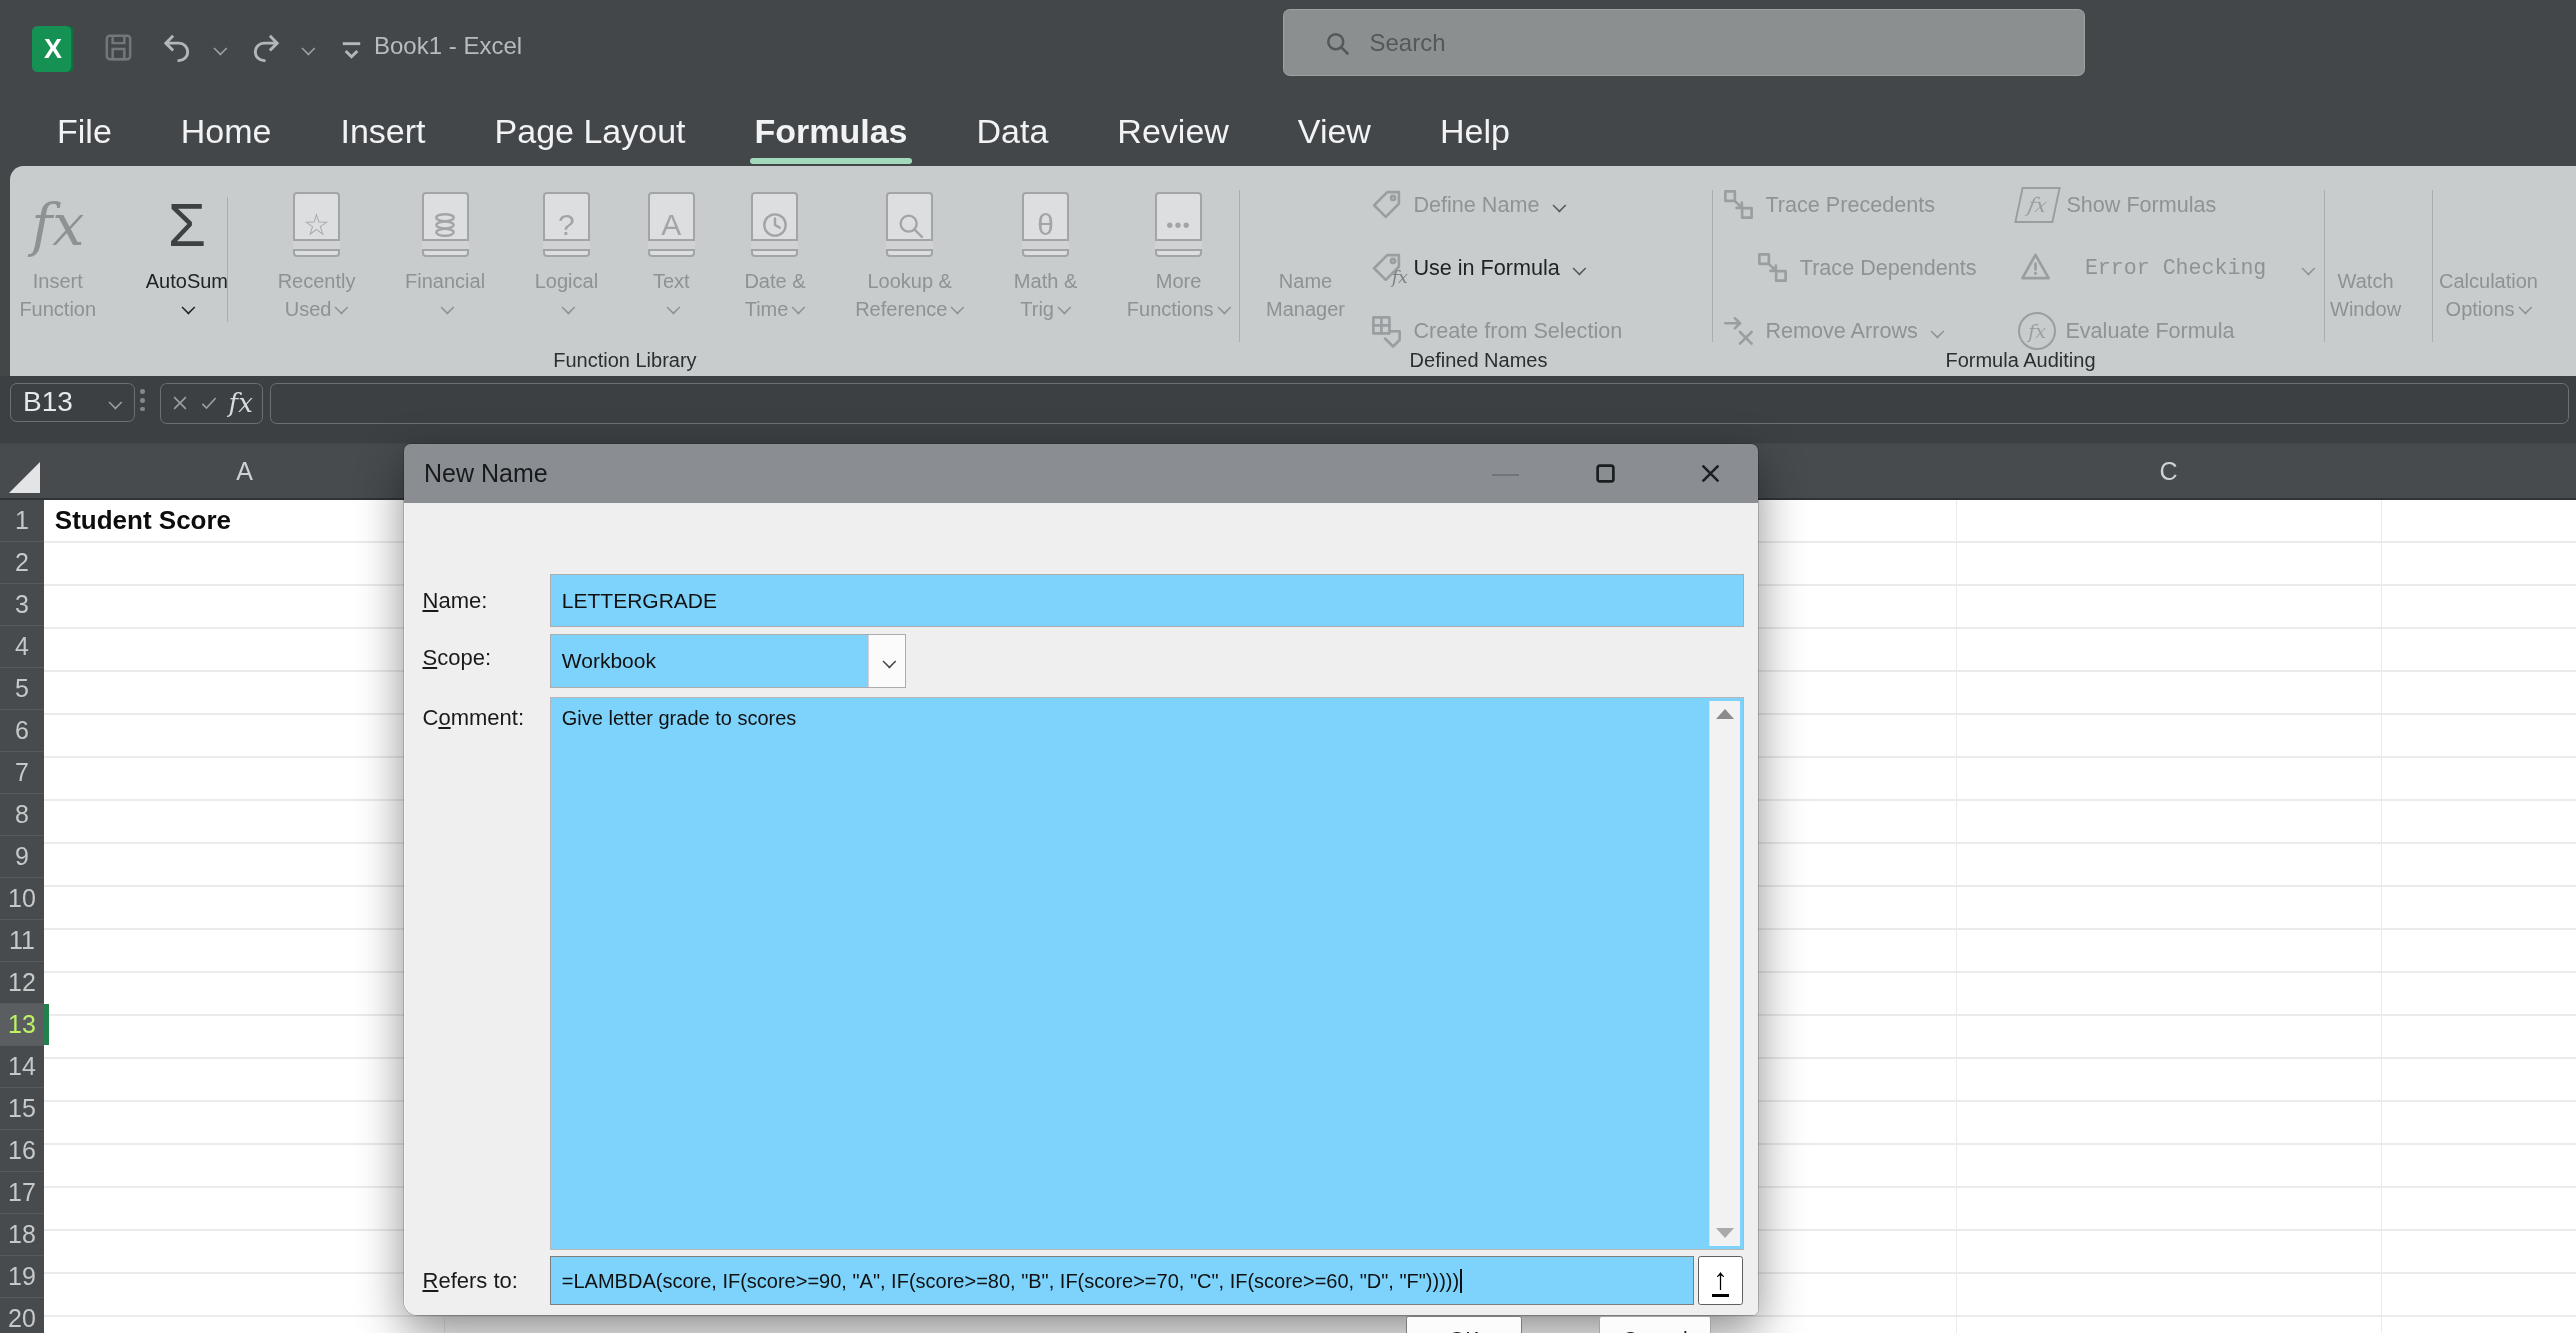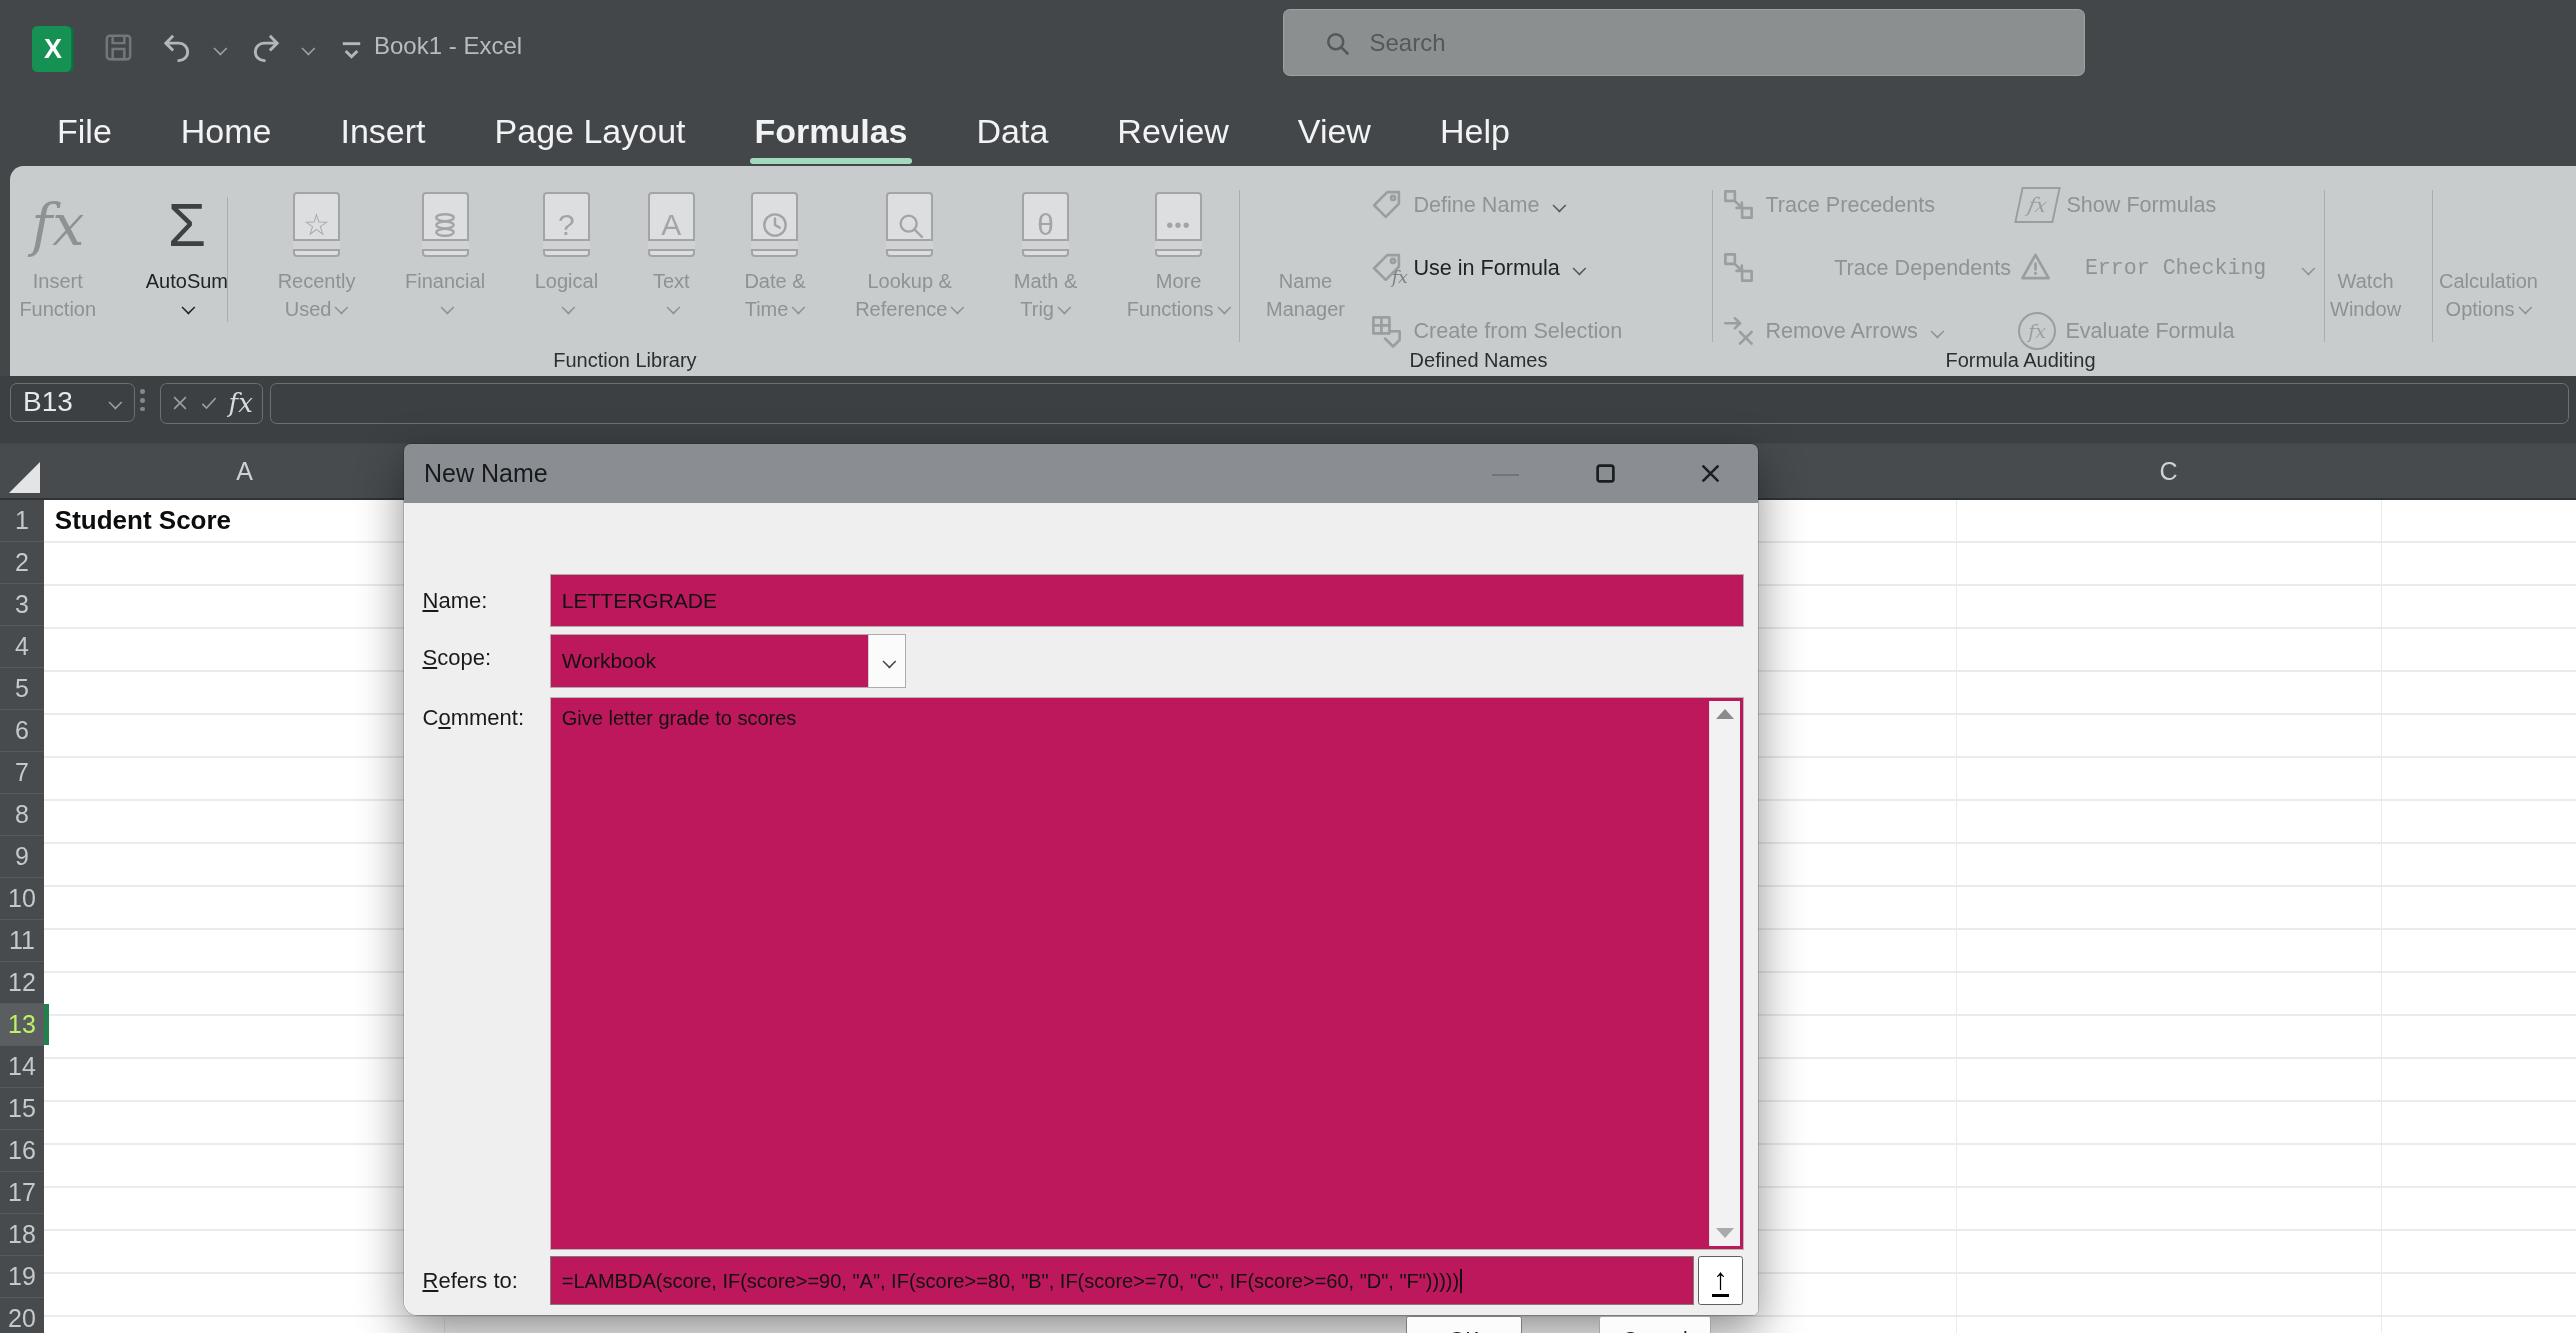--- a/index.html
+++ b/index.html
@@ -91,21 +91,21 @@
           box-shadow:0 17.5px 47px rgba(0,0,0,.45),0 0 0 0.7px rgba(0,0,0,.25);}
   .dtitle{position:absolute;left:0;top:0;right:0;height:59px;background:#8a8e93;border-radius:6.7px 6.7px 0 0;
           display:flex;align-items:center;}
   .dtitle .txt{font-size:25px;color:#17191c;margin-left:20px;}
   .dctl{position:absolute;top:0;width:61px;height:59px;display:flex;align-items:center;justify-content:center;color:#1b1e21;}
   .dctl svg{width:27px;height:27px;}
   .dctl.dim{color:#6f747a;font-size:27px;}
   .dbody{position:absolute;left:0;top:59px;right:0;bottom:0;background:#efeff0;border-radius:0 0 5.4px 13.5px;border-left:1.3px solid #f8f8f8;box-sizing:border-box;}
   .dlabel{position:absolute;left:17.5px;font-size:22px;color:#1a1a1a;}
   .dlabel u{text-decoration:underline;}
-  .dfield{position:absolute;background:#be185d;border:1.3px solid #acacac;box-sizing:border-box;display:flex;align-items:center;}
+  .dfield{position:absolute;background:#7dd3fc;border:1.3px solid #acacac;box-sizing:border-box;display:flex;align-items:center;}
   .dfield .val{font-size:21px;color:#111;margin-left:10.8px;white-space:pre;}
   .f-name{left:145px;top:71px;width:1194px;height:53px;}
   .f-scope{left:145px;top:131px;width:356px;height:54px;}
   .scope-chev{position:absolute;right:0;top:0;bottom:0;width:36px;border-left:1.3px solid #d2d2d2;display:flex;align-items:center;justify-content:center;color:#44474a;background:#fbfbfb;}
   .f-comment{left:145px;top:194px;width:1194px;height:553px;align-items:flex-start;border-color:#b7b7b7;}
   .f-comment .val{margin-top:9.4px;font-size:20px;}
   .sbar{position:absolute;top:2.7px;bottom:2.7px;right:2.7px;width:30px;background:#f2f2f3;border-left:0.7px solid #e0e0e0;}
   .tri-up{position:absolute;top:8px;left:50%;transform:translateX(-50%);width:0;height:0;border-left:9.4px solid transparent;border-right:9.4px solid transparent;border-bottom:10.8px solid #8b8b8b;}
   .tri-down{position:absolute;bottom:8px;left:50%;transform:translateX(-50%);width:0;height:0;border-left:9.4px solid transparent;border-right:9.4px solid transparent;border-top:10.8px solid #a9a9a9;}
   .f-refers{left:145px;top:753px;width:1144px;height:49px;border-color:#7d7d7d;}
@@ -346,21 +346,21 @@
             <div class="sbtn dis" style="justify-content:flex-start;">
               <span><span class="sicon">
                   <svg viewBox="0 0 24 24" fill="none" stroke="currentColor" stroke-width="1.8" stroke-linecap="round" stroke-linejoin="round">
                     <rect x="3" y="3" width="6.5" height="6.5"></rect>
                     <rect x="14.5" y="14.5" width="6.5" height="6.5"></rect>
                     <path d="M10 10l4 4M14.3 10.6v3.7h-3.7"></path>
                   </svg>
                 </span></span>
               <span class="slab">Trace Precedents</span>
             </div>
-            <div class="sbtn dis" style="justify-content:space-between;">
+            <div class="sbtn dis" style="justify-content:center;">
               <span><span class="sicon">
                   <svg viewBox="0 0 24 24" fill="none" stroke="currentColor" stroke-width="1.8" stroke-linecap="round" stroke-linejoin="round">
                     <rect x="3" y="3" width="6.5" height="6.5"></rect>
                     <rect x="14.5" y="14.5" width="6.5" height="6.5"></rect>
                     <path d="M10 10l4 4M10.6 14.3h3.7v-3.7"></path>
                   </svg>
                 </span></span>
               <span class="slab">Trace Dependents</span>
             </div>
             <div class="sbtn dis" style="justify-content:flex-start;">

